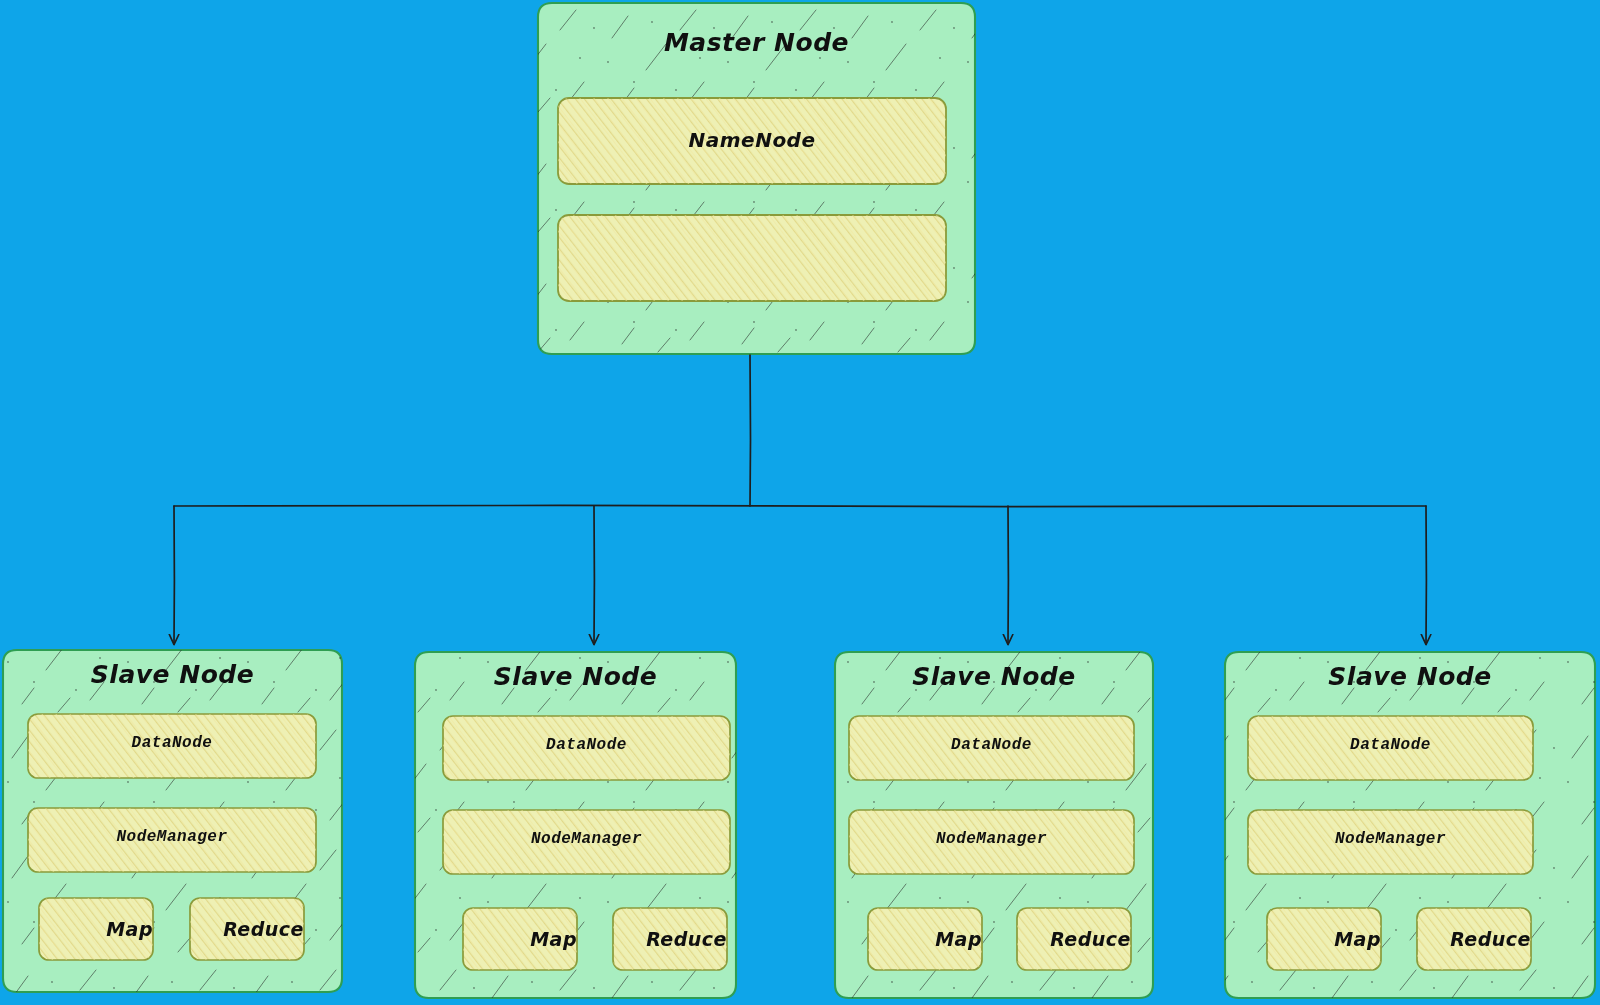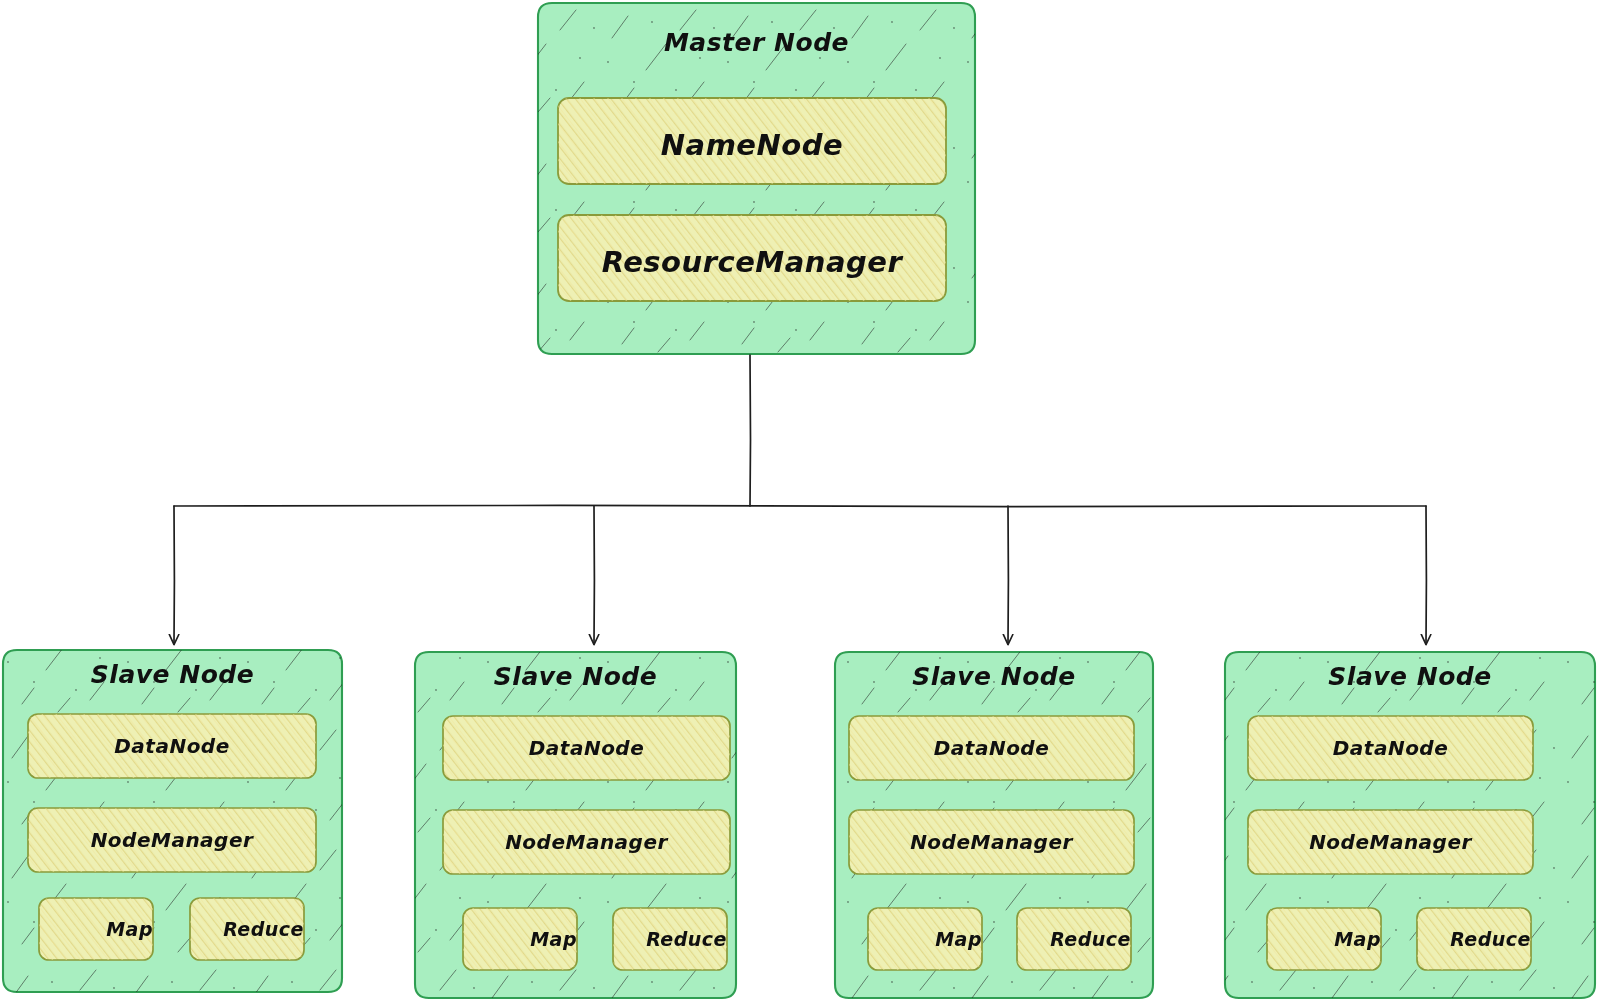--- a/index.html
+++ b/index.html
@@ -11,21 +11,21 @@
   body {
     width: 1600px;
     height: 1005px;
     overflow: hidden;
     font-family: "DejaVu Sans", sans-serif;
   }
   #canvas {
     position: relative;
     width: 1600px;
     height: 1005px;
-    background: #ffffff;
+    background: #0ea5e9;
   }
   svg.layer {
     position: absolute;
     top: 0;
     left: 0;
     width: 1600px;
     height: 1005px;
   }
   .node-label {
     position: absolute;
@@ -34,22 +34,22 @@
     font-family: "DejaVu Sans", sans-serif;
     font-style: italic;
     font-weight: 600;
     letter-spacing: 0.5px;
     white-space: nowrap;
     pointer-events: none;
     user-select: none;
   }
   .title-master { font-size: 25px; }
   .title-slave  { font-size: 25px; }
-  .inner-master { font-size: 29px; }
-  .inner-slave  { font-size: 20px; }
+  .inner-master { font-size: 20px; }
+  .inner-slave  { font-size: 16px; font-family: Liberation Mono, monospace; }
   .inner-small  { font-size: 19px; text-align: right; }
 </style>
 </head>
 <body>
 
 <div id="canvas">
 
   <svg class="layer" viewBox="0 0 1600 1005">
     <defs>
 
@@ -197,21 +197,20 @@
       </g>
       <g>
         <rect x="1417" y="908" width="114" height="62" rx="10" ry="10" fill="url(#hatchYellow)" stroke="#8a9b3a" stroke-width="1.7"></rect>
         <rect x="1417" y="908" width="114" height="62" rx="10" ry="10" fill="url(#hatchYellow2)" stroke="none"></rect>
       </g>
     </g>
   </svg>
 
   <div class="node-label title-master" style="left:538px; top:28px; width:437px;">Master Node</div>
   <div class="node-label inner-master" style="left:558px; top:128px; width:388px;">NameNode</div>
-  <div class="node-label inner-master" style="left:558px; top:245px; width:388px;">ResourceManager</div>
 
   <div class="node-label title-slave" style="left:3px; top:660px; width:339px;">Slave Node</div>
   <div class="node-label inner-slave" style="left:28px; top:734px; width:288px;">DataNode</div>
   <div class="node-label inner-slave" style="left:28px; top:828px; width:288px;">NodeManager</div>
   <div class="node-label inner-small" style="left:39px; top:918px; width:114px;">Map</div>
   <div class="node-label inner-small" style="left:190px; top:918px; width:114px;">Reduce</div>
 
   <div class="node-label title-slave" style="left:415px; top:662px; width:321px;">Slave Node</div>
   <div class="node-label inner-slave" style="left:443px; top:736px; width:287px;">DataNode</div>
   <div class="node-label inner-slave" style="left:443px; top:830px; width:287px;">NodeManager</div>

